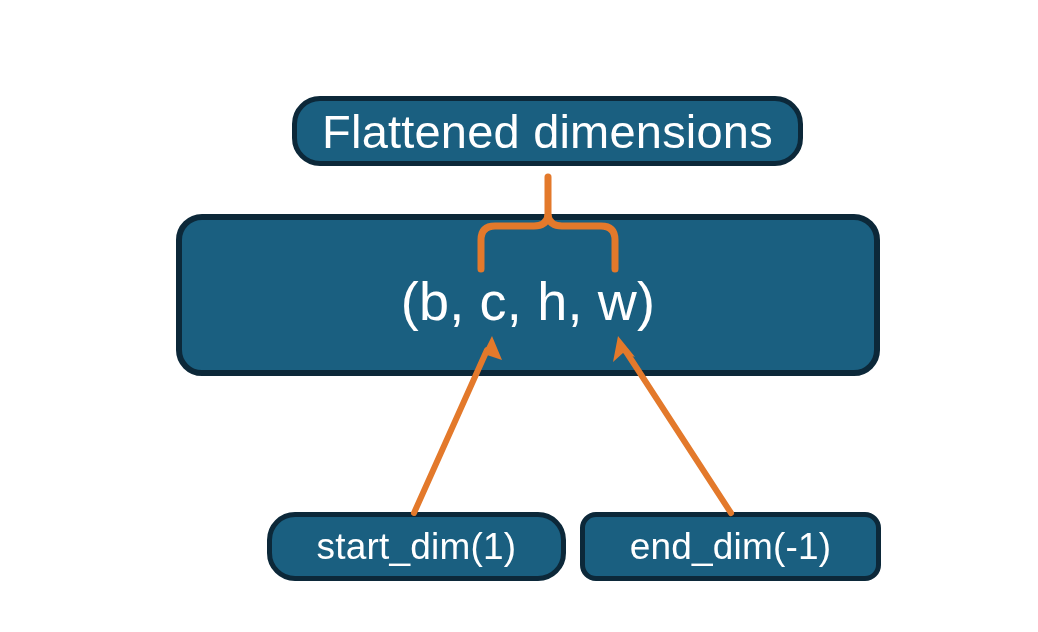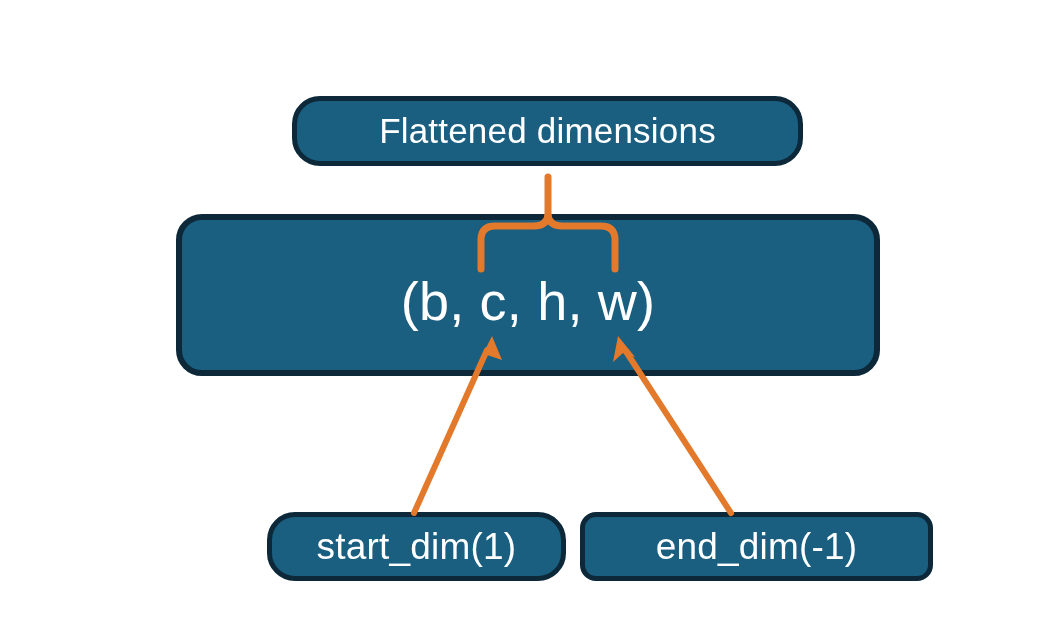--- a/index.html
+++ b/index.html
@@ -31,21 +31,21 @@
     font-weight: 400;
     letter-spacing: 0.2px;
     -webkit-font-smoothing: antialiased;
   }
   #node-flattened {
     left: 292px;
     top: 96px;
     width: 511px;
     height: 70px;
     border-radius: 28px;
-    font-size: 35px;
+    font-size: 47px;
   }
   #node-shape {
     left: 176px;
     top: 214px;
     width: 704px;
     height: 162px;
     border-radius: 26px;
     border-width: 6px;
   }
   #node-shape .shape-label {
@@ -59,21 +59,21 @@
     left: 267px;
     top: 512px;
     width: 299px;
     height: 69px;
     border-radius: 28px;
     font-size: 37px;
   }
   #node-end-dim {
     left: 580px;
     top: 512px;
-    width: 353px;
+    width: 301px;
     height: 69px;
     border-radius: 16px;
     font-size: 37px;
   }
   .overlay {
     position: absolute;
     left: 0;
     top: 0;
     width: 1038px;
     height: 632px;

